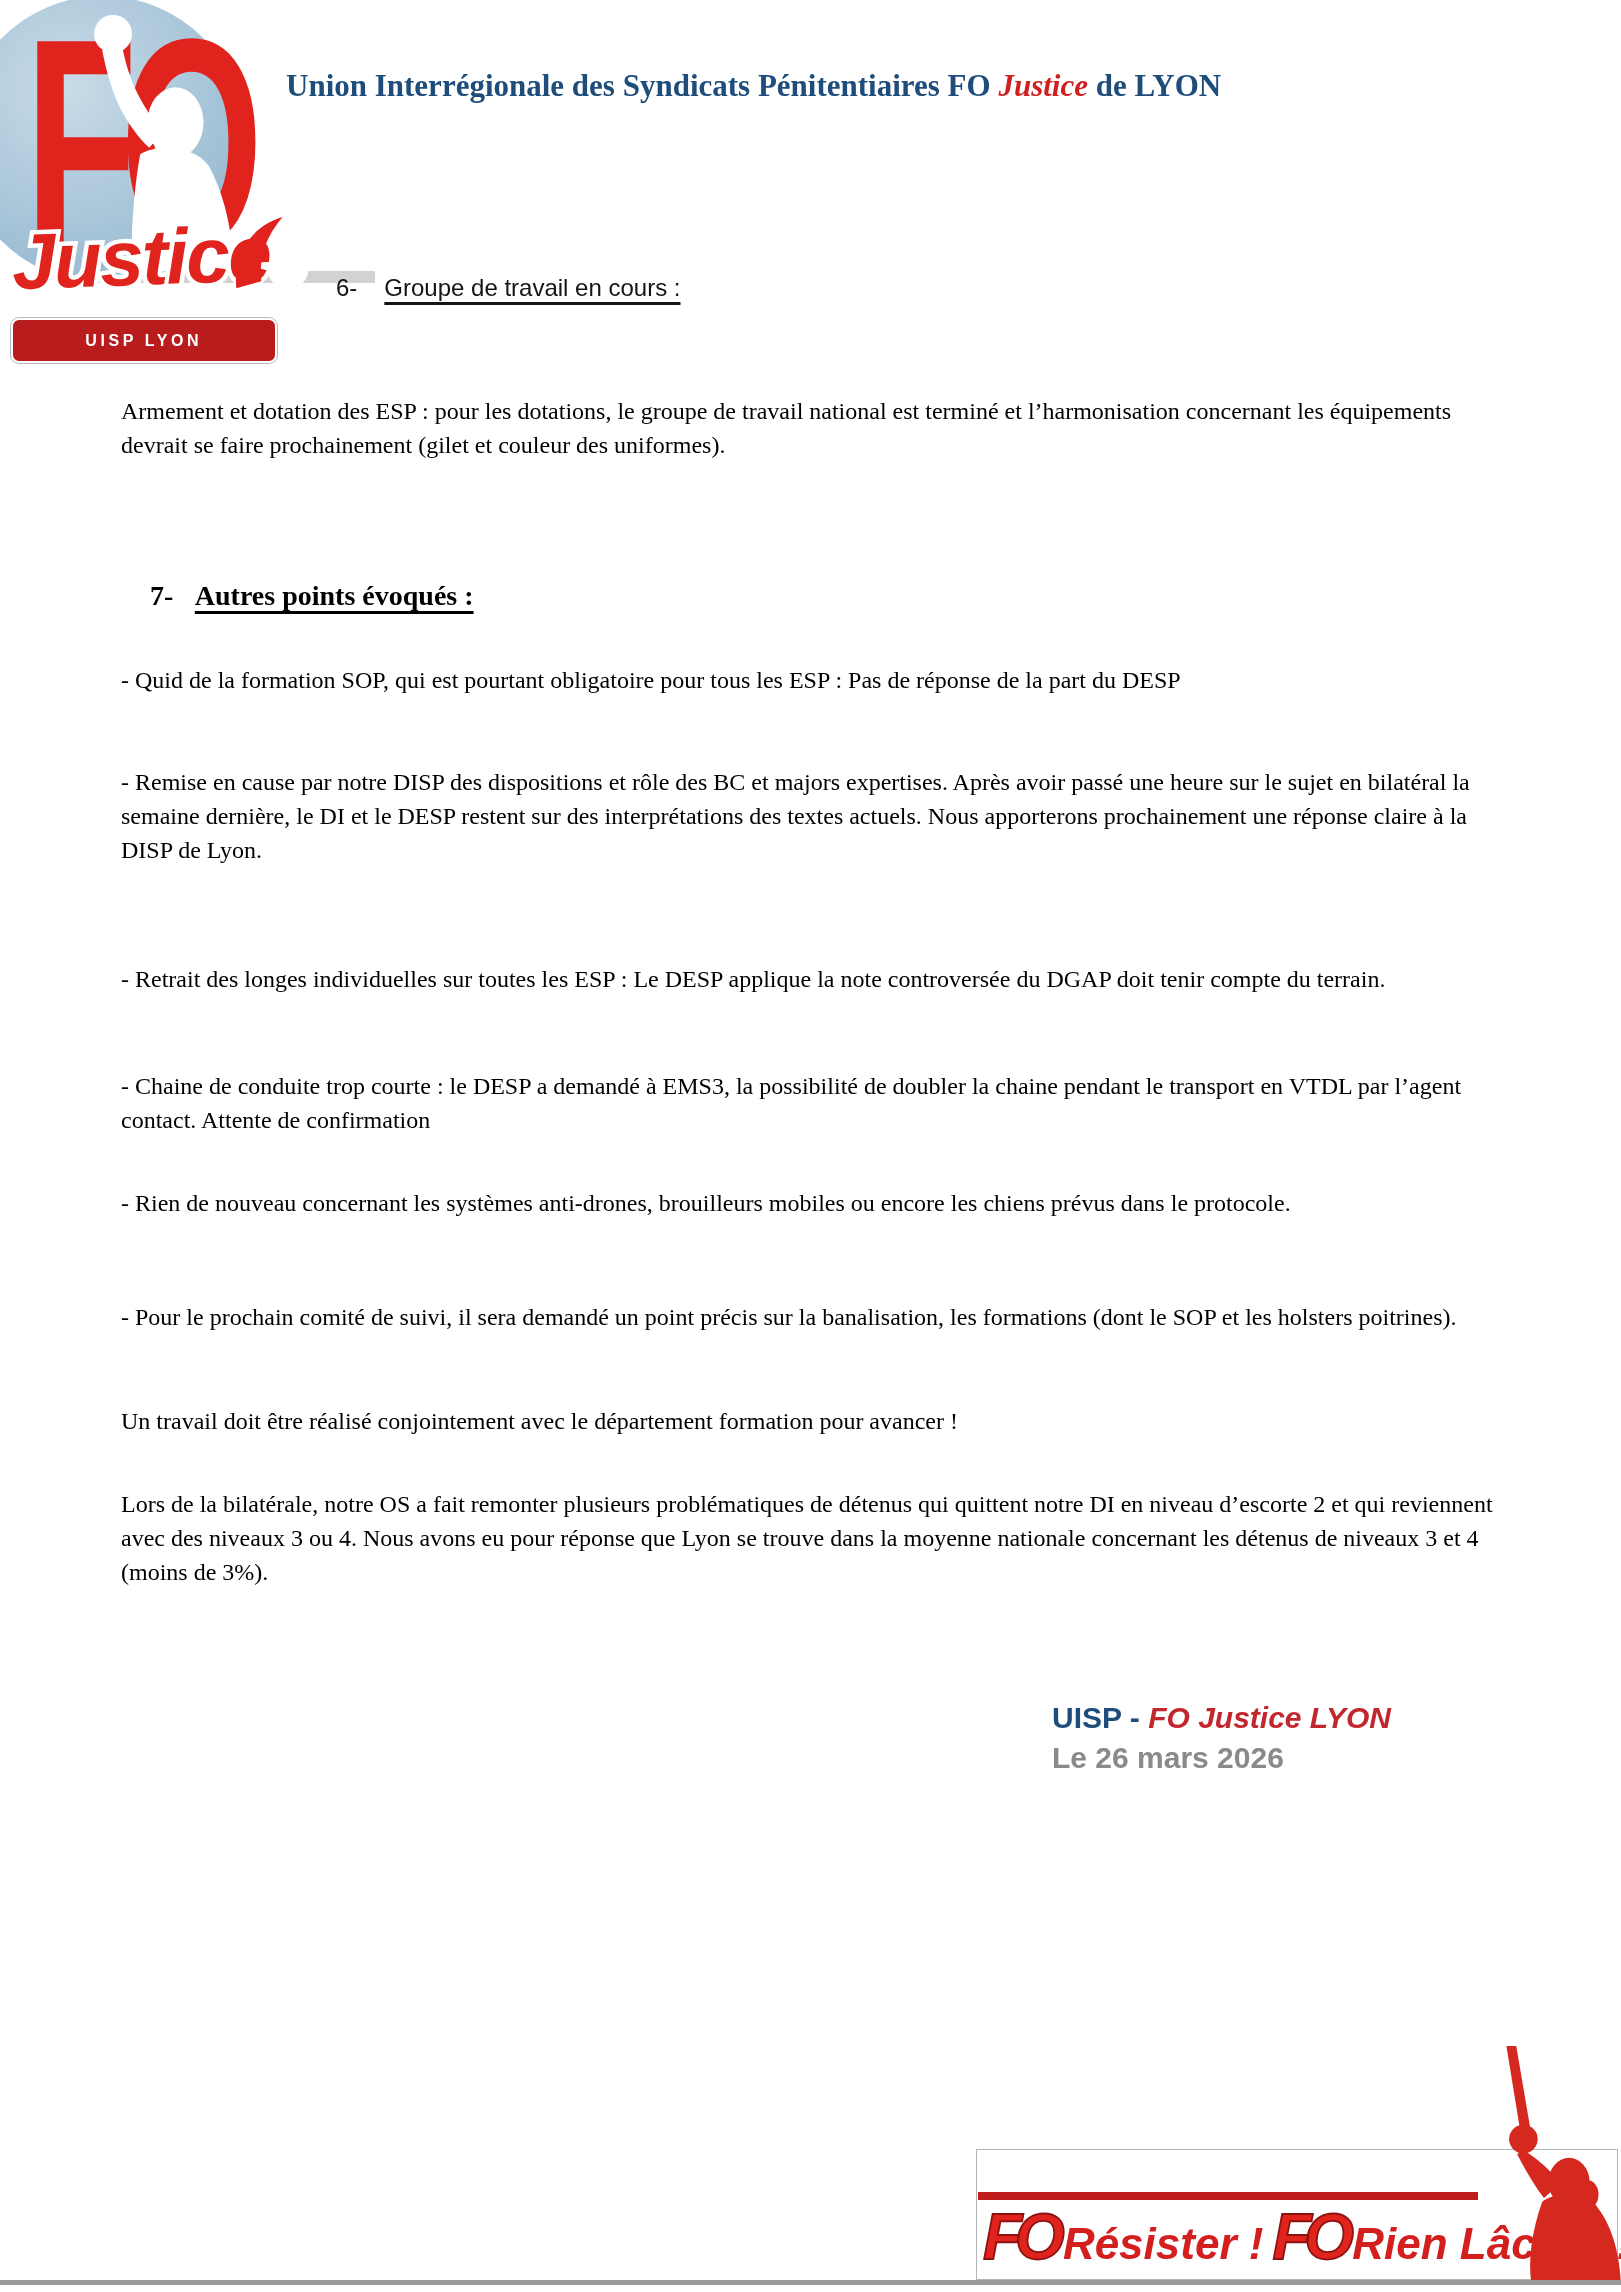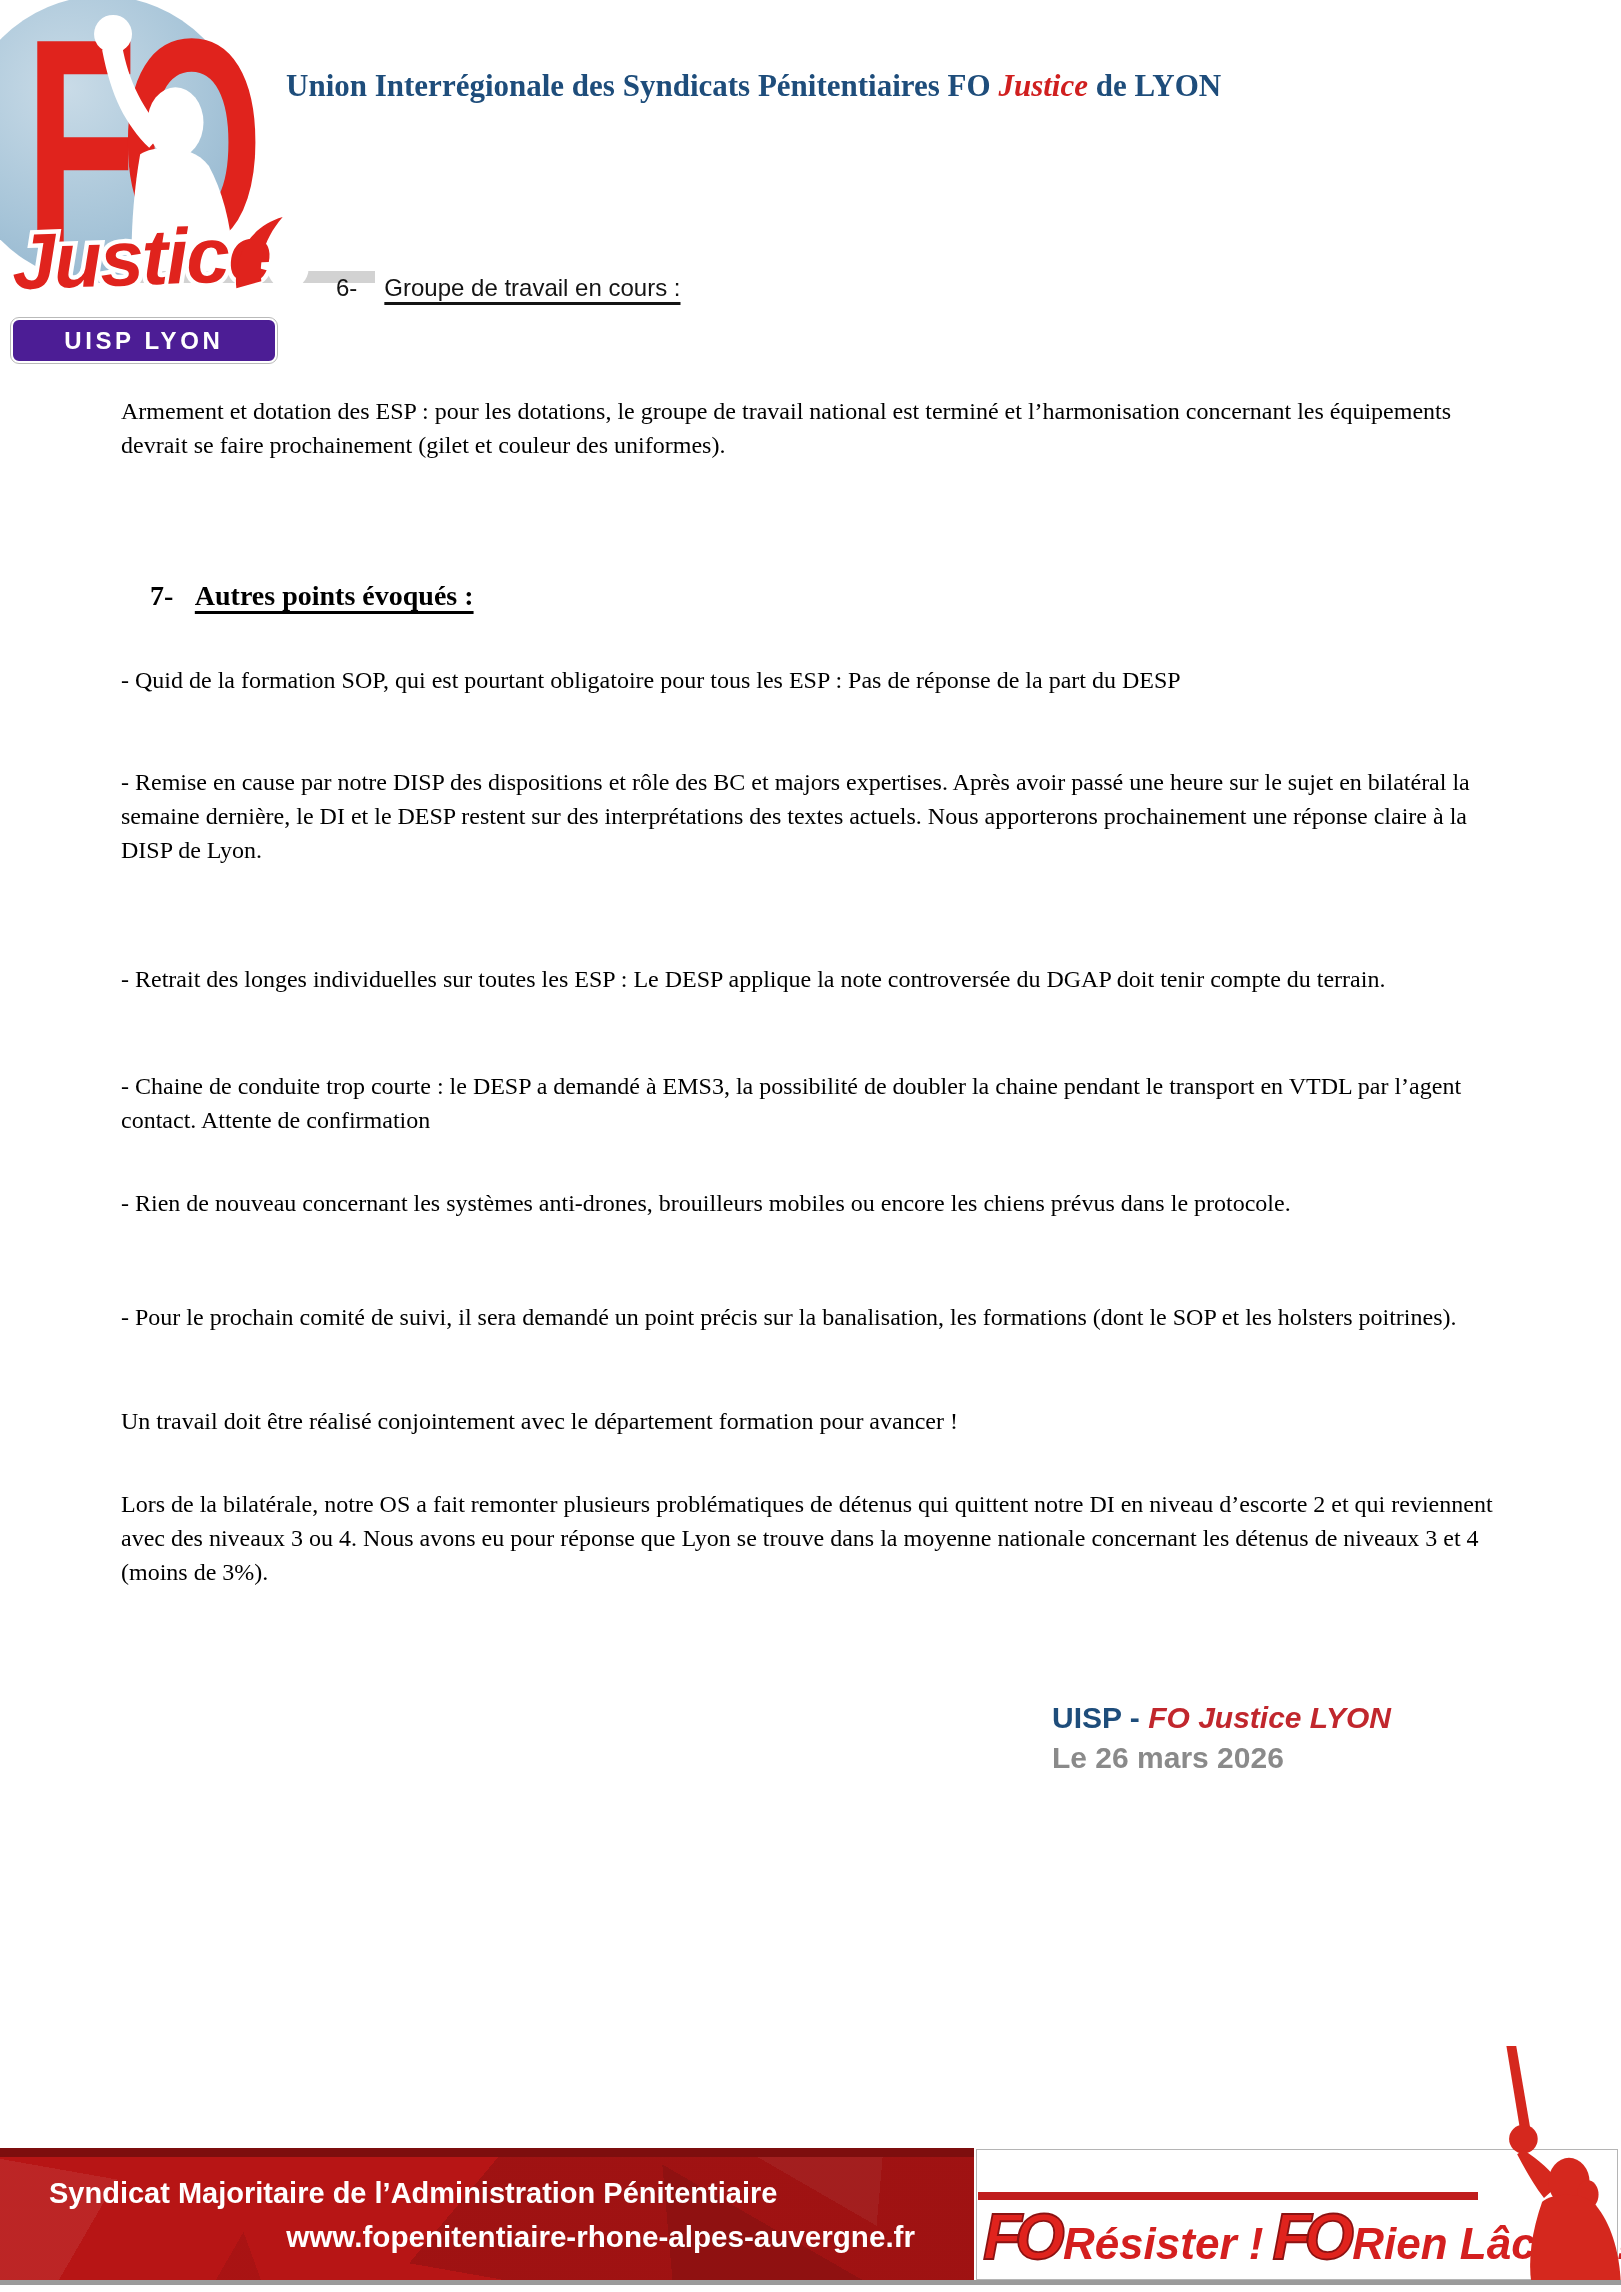--- a/index.html
+++ b/index.html
@@ -13,23 +13,23 @@
        background:radial-gradient(circle at 38% 32%,#c9dbe7 0%,#a6c4d8 55%,#88adc8 100%);}
   .logo-fo{position:absolute;left:18px;top:-10.7px;font-family:"Liberation Sans",sans-serif;
        font-weight:bold;font-size:296px;line-height:1;color:#e0231d;letter-spacing:-27px;
        transform:scaleX(0.62);transform-origin:left top;}
   .logo-figure{position:absolute;left:77px;top:9px;width:163px;height:303px;}
   .justice-shadow{position:absolute;left:133px;top:266px;width:235px;height:11.6px;background:#d2d2d2;}
   .logo-justice-svg{position:absolute;left:0px;top:204px;}
   .logo-justice-text{font-family:"Liberation Sans",sans-serif;font-weight:bold;font-style:italic;
        font-size:88px;fill:#e0231d;stroke:#ffffff;stroke-width:10px;paint-order:stroke;letter-spacing:-2px;}
   .logo-swoosh{position:absolute;left:224px;top:210px;}
-  .logo-uisp{position:absolute;left:3.6px;top:313px;width:262px;height:41px;background:#4c1d95;
+  .logo-uisp{position:absolute;left:3.6px;top:313px;width:262px;height:41px;background:#b91c1c;
        border:2.7px solid #fff;outline:0.9px solid #b9b9b9;border-radius:8px;color:#fff;
-       font-family:"Liberation Sans",sans-serif;font-weight:bold;font-size:24px;letter-spacing:3.6px;
+       font-family:"Liberation Sans",sans-serif;font-weight:bold;font-size:16px;letter-spacing:3.6px;
        display:flex;align-items:center;justify-content:center;}
 
   
   .doc-title{position:absolute;left:286px;top:68px;width:1263px;text-align:left;
        font-family:"Liberation Serif",serif;font-weight:bold;font-size:31px;color:#1e4d7b;}
   .title-justice{color:#d01f1f;font-style:italic;}
 
   
   .h6{position:absolute;left:336px;top:274px;font-family:"Liberation Sans",sans-serif;
        font-weight:normal;font-size:24px;color:#141414;}
@@ -118,24 +118,20 @@
   <p class="body-p" style="top:1186px">- Rien de nouveau concernant les systèmes anti-drones, brouilleurs mobiles ou encore les chiens prévus dans le protocole.</p>
   <p class="body-p" style="top:1300px">- Pour le prochain comité de suivi, il sera demandé un point précis sur la banalisation, les formations (dont le SOP et les holsters poitrines).</p>
   <p class="body-p" style="top:1404px">Un travail doit être réalisé conjointement avec le département formation pour avancer !</p>
   <p class="body-p" style="top:1487px">Lors de la bilatérale, notre OS a fait remonter plusieurs problématiques de détenus qui quittent notre DI en niveau d’escorte 2 et qui reviennent avec des niveaux 3 ou 4. Nous avons eu pour réponse que Lyon se trouve dans la moyenne nationale concernant les détenus de niveaux 3 et 4 (moins de 3%).</p>
 
   <div class="sig">
     <div class="sig-org"><span class="sig-blue">UISP - </span><span class="sig-red">FO Justice LYON</span></div>
     <div class="sig-date">Le 26 mars 2026</div>
   </div>
 
-  <div class="banner">
-    <div class="banner-l1">Syndicat Majoritaire de l’Administration Pénitentiaire</div>
-    <div class="banner-l2">www.fopenitentiaire-rhone-alpes-auvergne.fr</div>
-  </div>
 
   <div class="slogan-box"></div>
   <div class="slogan-line"></div>
   <div class="slogan">
     <span class="fo-big">FO</span>
       <span class="slogan-txt">Résister !</span>
       <span class="fo-big">FO</span>
       <span class="slogan-txt">Rien Lâcher !!!</span>
   </div>
 

